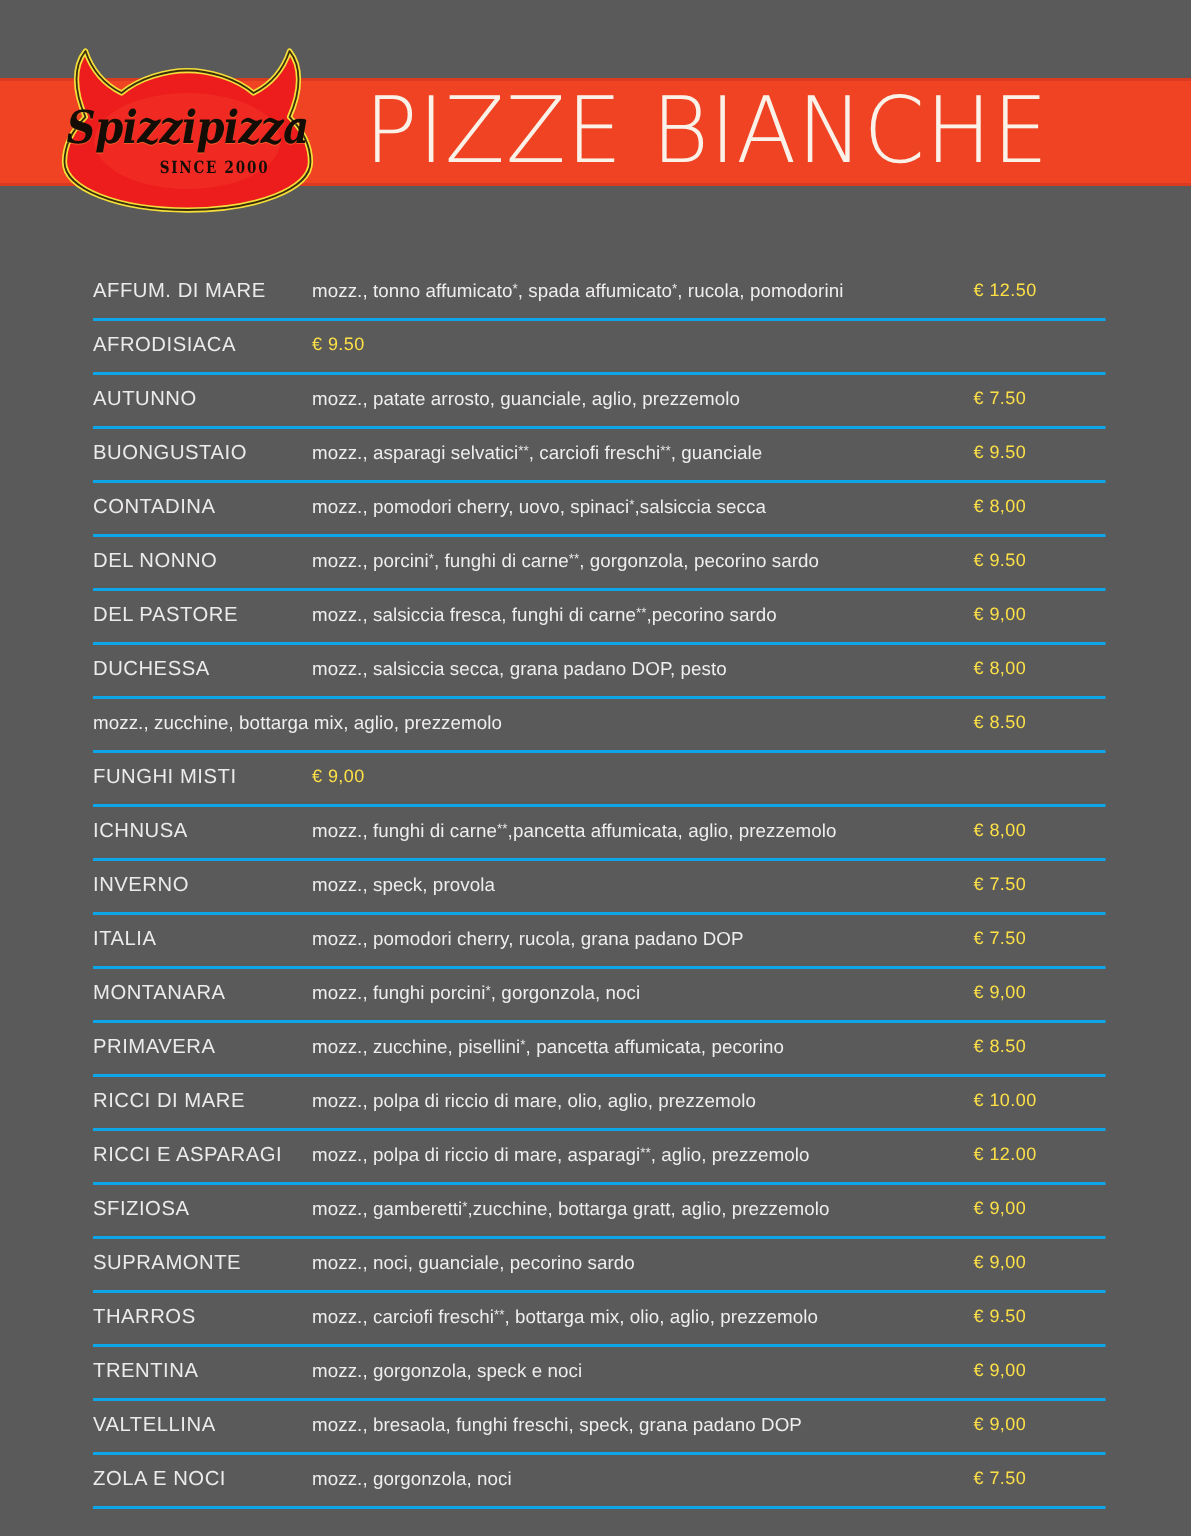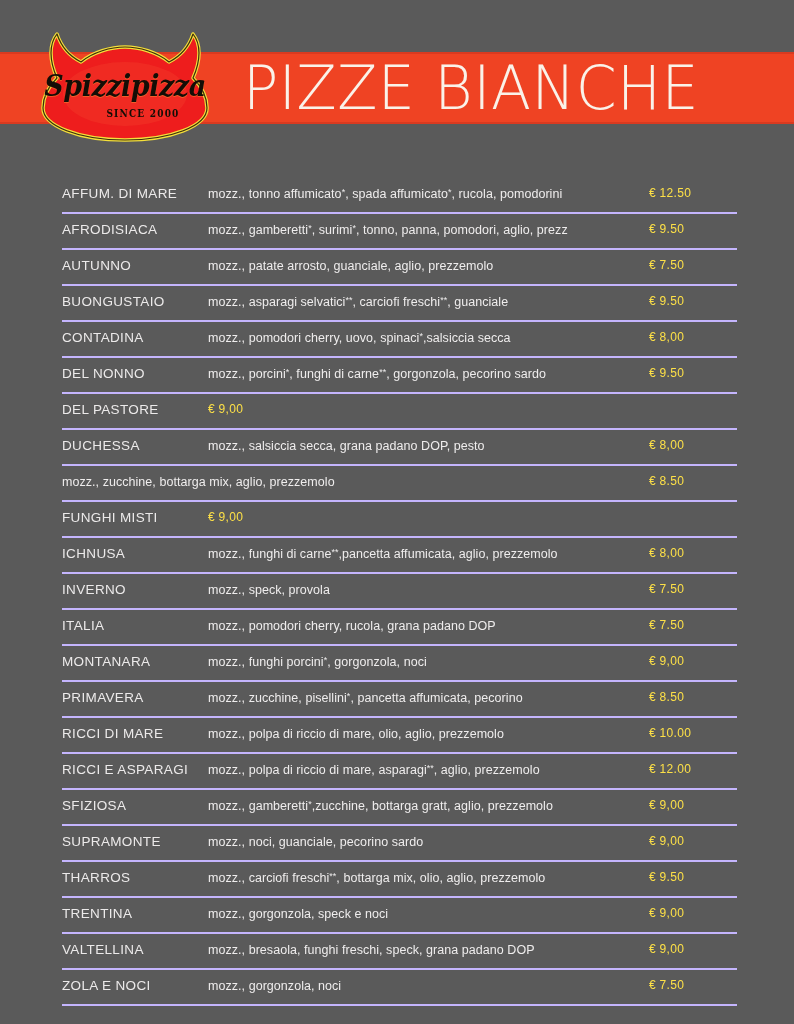--- a/index.html
+++ b/index.html
@@ -94,21 +94,21 @@
   
   .menu {
     position: absolute;
     left: 62px;
     top: 178px;
     width: 675px;
   }
   .menu-row {
     position: relative;
     height: 34px;
-    border-bottom: 2px solid #c4b5fd;
+    border-bottom: 2px solid #0ea5e9;
     display: flex;
     align-items: flex-start;
   }
   .cell-name {
     width: 146px;
     flex: 0 0 146px;
     font-size: 13.5px;
     color: #eceaea;
     letter-spacing: 0.35px;
     padding-top: 8px;
@@ -169,21 +169,20 @@
 </div>
 
 <div class="menu" id="menu-list">
     <div class="menu-row">
       <div class="cell-name">AFFUM. DI MARE</div>
       <div class="cell-desc">mozz., tonno affumicato<sup>*</sup>, spada affumicato<sup>*</sup>, rucola, pomodorini</div>
       <div class="cell-price">€ 12.50</div>
     </div>
     <div class="menu-row">
       <div class="cell-name">AFRODISIACA</div>
-      <div class="cell-desc">mozz., gamberetti<sup>*</sup>, surimi<sup>*</sup>, tonno, panna, pomodori, aglio, prezz</div>
       <div class="cell-price">€  9.50</div>
     </div>
     <div class="menu-row">
       <div class="cell-name">AUTUNNO</div>
       <div class="cell-desc">mozz., patate arrosto, guanciale, aglio, prezzemolo</div>
       <div class="cell-price">€  7.50</div>
     </div>
     <div class="menu-row">
       <div class="cell-name">BUONGUSTAIO</div>
       <div class="cell-desc">mozz., asparagi selvatici<sup>**</sup>, carciofi freschi<sup>**</sup>, guanciale</div>
@@ -194,20 +193,21 @@
       <div class="cell-desc">mozz., pomodori cherry, uovo, spinaci<sup>*</sup>,salsiccia secca</div>
       <div class="cell-price">€  8,00</div>
     </div>
     <div class="menu-row">
       <div class="cell-name">DEL NONNO</div>
       <div class="cell-desc">mozz., porcini<sup>*</sup>, funghi di carne<sup>**</sup>, gorgonzola, pecorino sardo</div>
       <div class="cell-price">€  9.50</div>
     </div>
     <div class="menu-row">
       <div class="cell-name">DEL PASTORE</div>
+      <div class="cell-desc">mozz., salsiccia fresca, funghi di carne<sup>**</sup>,pecorino sardo</div>
       <div class="cell-price">€  9,00</div>
     </div>
     <div class="menu-row">
       <div class="cell-name">DUCHESSA</div>
       <div class="cell-desc">mozz., salsiccia secca, grana padano DOP, pesto</div>
       <div class="cell-price">€  8,00</div>
     </div>
     <div class="menu-row">
       <div class="cell-desc">mozz., zucchine, bottarga  mix, aglio, prezzemolo</div>
       <div class="cell-price">€  8.50</div>

